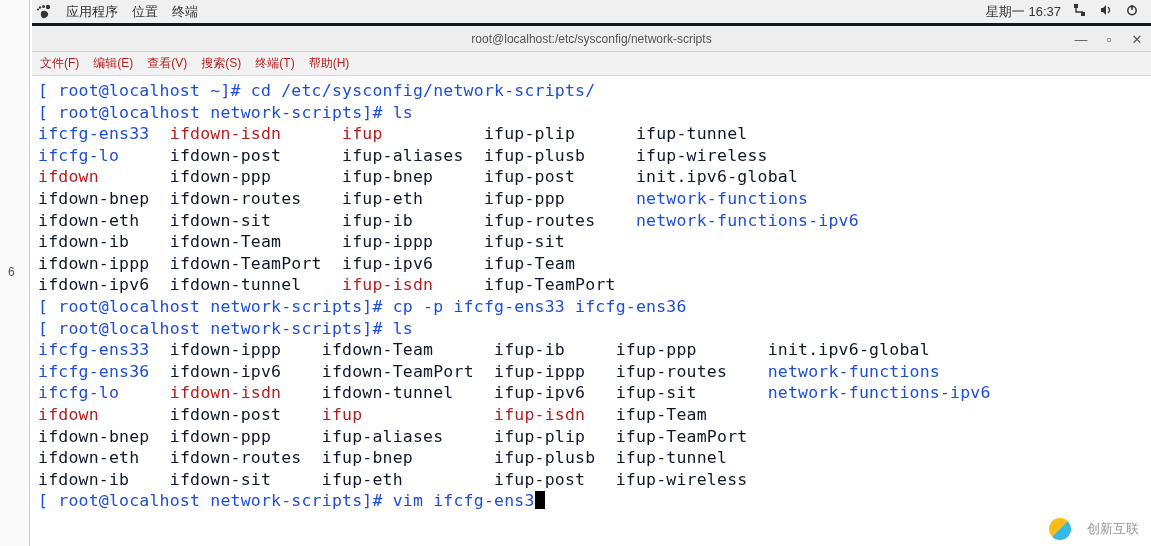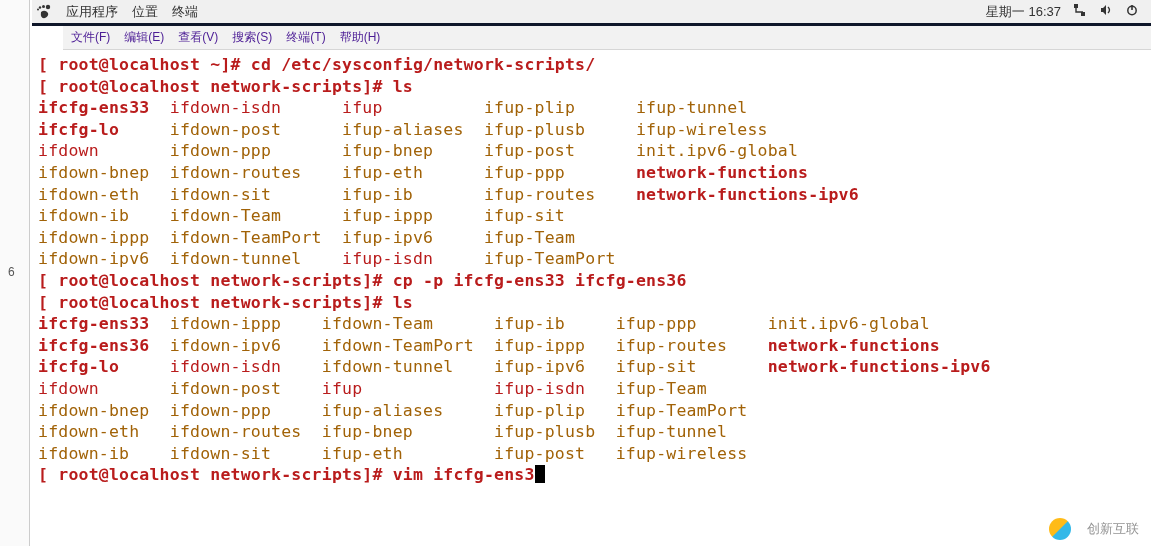--- a/index.html
+++ b/index.html
@@ -59,36 +59,35 @@
     position:absolute; right:6px; top:0; height:26px;
     display:flex; align-items:center; gap:12px;
   }
   .win-btn { width:16px; height:16px; display:flex; align-items:center; justify-content:center; color:#555; font-size:13px; }
   .menubar {
     height:24px; background:#f2f2f2;
     border-bottom:1px solid #d6d6d6;
     display:flex; align-items:center; gap:14px;
     padding:0 8px;
     font-size:12px;
-    color:#4c1d95;
-    margin-left:31px;
+    color:#b91c1c;
   }
   .terminal {
     font-family: "DejaVu Sans Mono", monospace;
     font-size: 16.5px;
     line-height: 21.6px;
     letter-spacing: 0.2px;
     padding: 4px 6px 2px 6px;
     background:#fff;
     color:#000;
     white-space: pre;
   }
-  .g { color:#a16207; }
+  .g { color:#0f172a; }
   .c { color:#b91c1c; }
-  .k { color:#b91c1c;font-weight:bold; }
+  .k { color:#1d4ed8; }
   .cursor {
     display:inline-block;
     width:10px; height:18px;
     background:#000;
     vertical-align: -3px;
   }
   .watermark {
     position:absolute;
     right:12px; bottom:6px;
     display:flex; align-items:center; gap:16px;
@@ -141,20 +140,28 @@
       </span>
       <span class="sys-icon">
         <svg width="14" height="14" viewBox="0 0 14 14">
             <circle cx="7" cy="7.5" r="4.2" stroke="#333" fill="none" stroke-width="1.5"></circle>
             <line x1="7" y1="2" x2="7" y2="7" stroke="#333" stroke-width="1.6"></line>
           </svg>
       </span>
     </div>
   </div>
 
+  <div class="titlebar">
+    <span>root@localhost:/etc/sysconfig/network-scripts</span>
+    <div class="win-controls">
+      <span class="win-btn">—</span>
+      <span class="win-btn">▫</span>
+      <span class="win-btn">✕</span>
+    </div>
+  </div>
 
   <div class="menubar">
     <span>文件(F)</span>
     <span>编辑(E)</span>
     <span>查看(V)</span>
     <span>搜索(S)</span>
     <span>终端(T)</span>
     <span>帮助(H)</span>
   </div>
 

